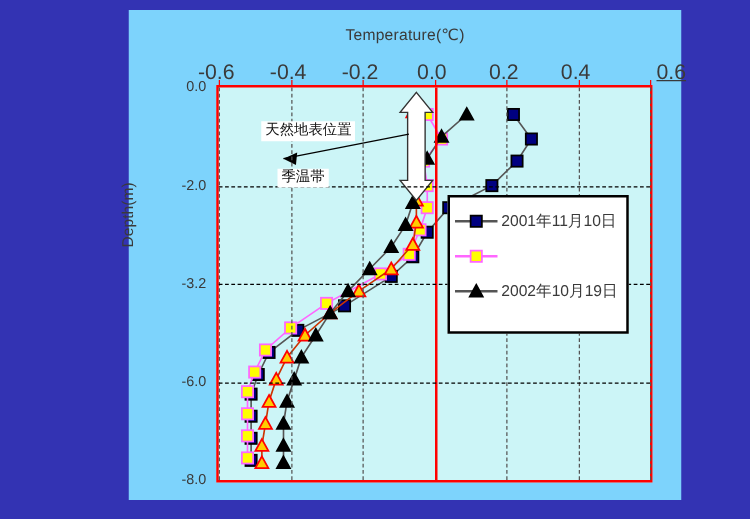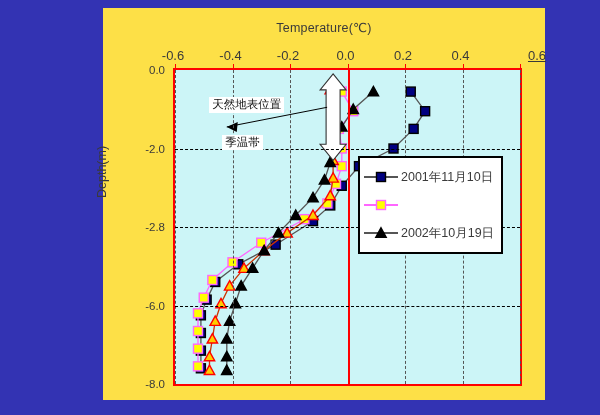--- a/index.html
+++ b/index.html
@@ -6,21 +6,21 @@
   body{
     width:600px;height:415px;overflow:hidden;
     background:#3333b3;
     font-family:"Liberation Sans","DejaVu Sans",sans-serif;
   }
   #root{position:relative;width:600px;height:415px;}
 
   
   #panel{
     position:absolute;left:103px;top:8px;width:442px;height:392px;
-    background:#fde047;
+    background:#7dd3fc;
   }
 
   
   #chart-title{
     position:absolute;left:0;top:12px;width:442px;text-align:center;
     font-size:12.5px;color:#3a3a3a;letter-spacing:.2px;
   }
 
   
   #plot{
@@ -32,21 +32,21 @@
   #plot-inner{position:absolute;left:0;top:0;width:345px;height:314px;}
 
   .vgrid,.hgrid{position:absolute;background:none;}
   .vgrid{width:0;border-left:1px dashed #555;height:314px;top:0;}
   .hgrid{height:0;border-top:1px dashed #000;width:345px;left:0;}
 
   .zeroline{position:absolute;top:0;height:314px;width:0;border-left:2px solid #ff0000;}
 
   
   .xtick{
-    position:absolute;top:40px;font-size:13px;color:#3a3a3a;
+    position:absolute;top:40px;font-size:17px;color:#3a3a3a;
     transform:translateX(-50%);white-space:nowrap;
   }
   .xtickmark{position:absolute;top:56px;height:5px;width:0;border-left:1px solid #ff0000;}
 
   
   .ytick{
     position:absolute;font-size:11.5px;color:#3a3a3a;
     transform:translateY(-50%);text-align:right;width:40px;
   }
 
@@ -64,21 +64,21 @@
   .anno{
     position:absolute;background:#ffffff;
     font-size:11.5px;color:#111;padding:1px 3px;white-space:nowrap;
     line-height:1.15;
   }
 
   
   #legend{
     position:absolute;left:255px;top:148px;width:145px;
     background:#ffffff;border:2px solid #000;
-    padding:5px 4px 5px 4px;box-sizing:border-box;
+    padding:5px 4px 18px 4px;box-sizing:border-box;
   }
   .legend-row{display:flex;align-items:center;height:28px;}
   .legend-key{width:34px;height:16px;position:relative;flex:none;}
   .legend-line{position:absolute;left:0;top:7px;width:34px;height:2px;}
   .legend-mark{position:absolute;left:11px;top:3px;}
   .legend-label{font-size:12.5px;color:#3a3a3a;margin-left:3px;white-space:nowrap;}
 </style>
 </head>
 <body>
 
@@ -99,21 +99,21 @@
         <div class="xtick" style="left: 242.5px;">0.0</div>
         <div class="xtickmark" style="left: 244.5px;"></div>
         <div class="xtick" style="left: 300px; text-align: center;">0.2</div>
         <div class="xtickmark" style="left: 302px;"></div>
         <div class="xtick" style="left: 357.5px; text-align: right;">0.4</div>
         <div class="xtickmark" style="left: 359.5px;"></div>
         <div class="xtick" style="left: 434px; text-decoration: underline;">0.6</div>
         <div class="xtickmark" style="left: 417px;"></div>
         <div class="ytick" style="left: 22px; top: 62px;">0.0</div>
         <div class="ytick" style="left: 22px; top: 140.5px;">-2.0</div>
-        <div class="ytick" style="left: 22px; top: 219px;">-2.8</div>
+        <div class="ytick" style="left: 22px; top: 219px;">-3.2</div>
         <div class="ytick" style="left: 22px; top: 297.5px;">-6.0</div>
         <div class="ytick" style="left: 22px; top: 376px;">-8.0</div>
       </div>
 
     <div id="plot">
       <div id="plot-inner">
         <svg id="data-svg">
             <g>
               <polyline points="235.8,21.6 250.1,41.2 238.6,58.9 218.5,78.5 184.0,96.2 166.8,115.8 155.3,135.4 138.0,151.1 100.6,174.7 63.2,194.3 40.2,212.0 31.6,229.6 25.9,245.3 25.9,263.0 25.9,280.6 25.9,298.3" fill="none" stroke="#555555" stroke-width="1.3"></polyline>
               <rect x="231.25" y="17.087500000000002" width="9" height="9" fill="#000080" stroke="#000000" stroke-width="1.4"></rect>

